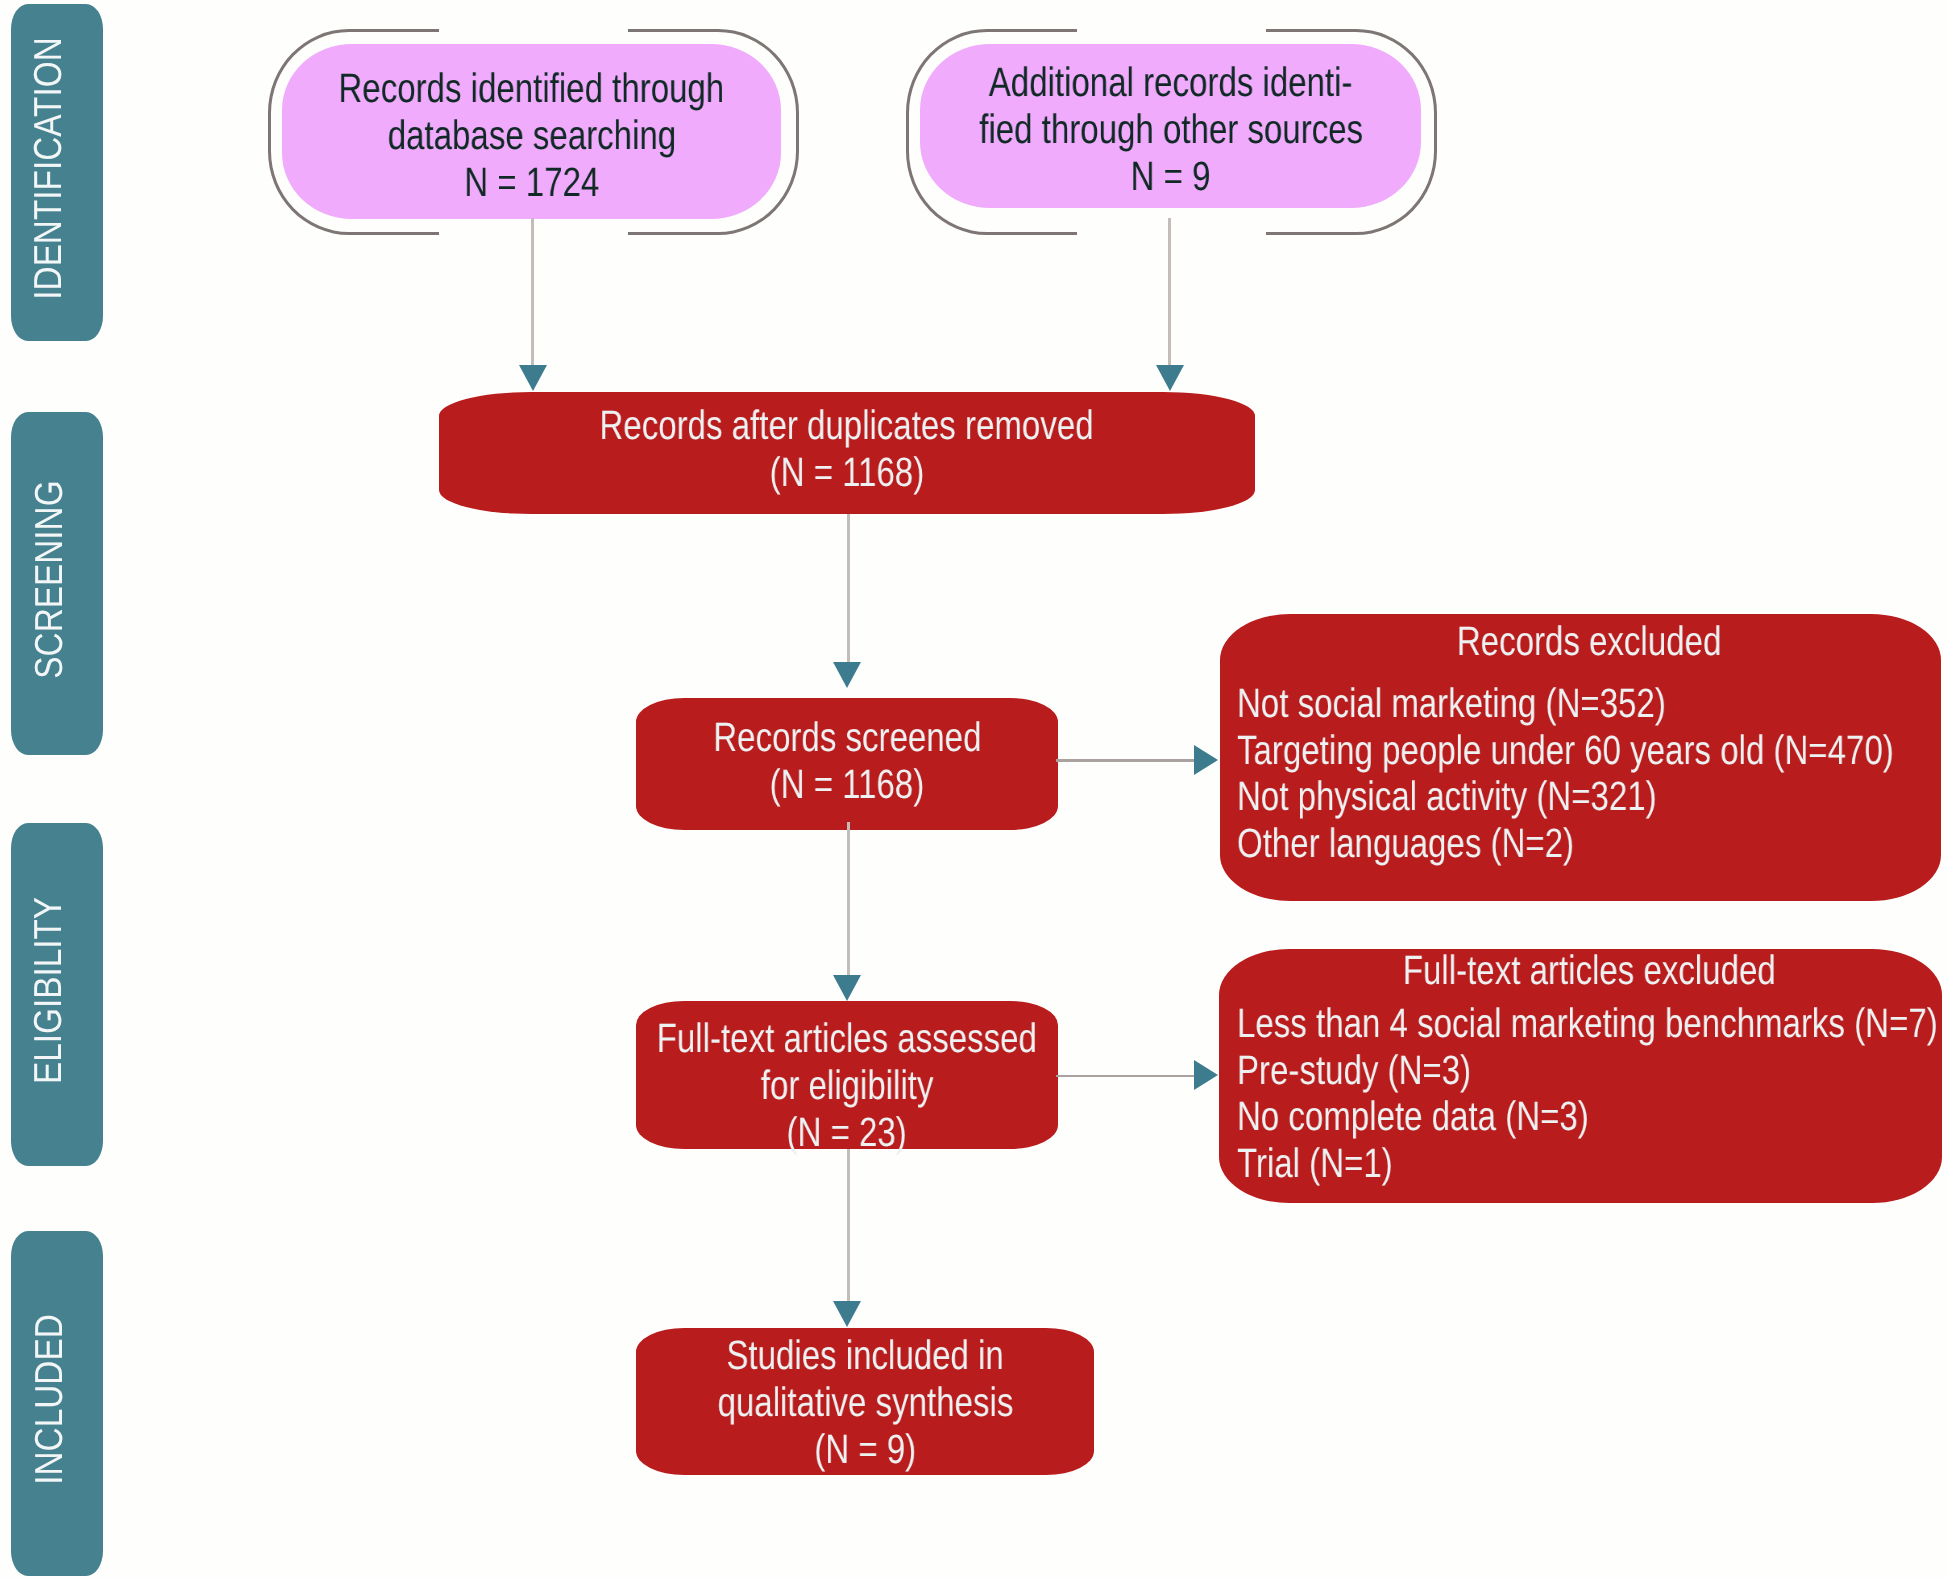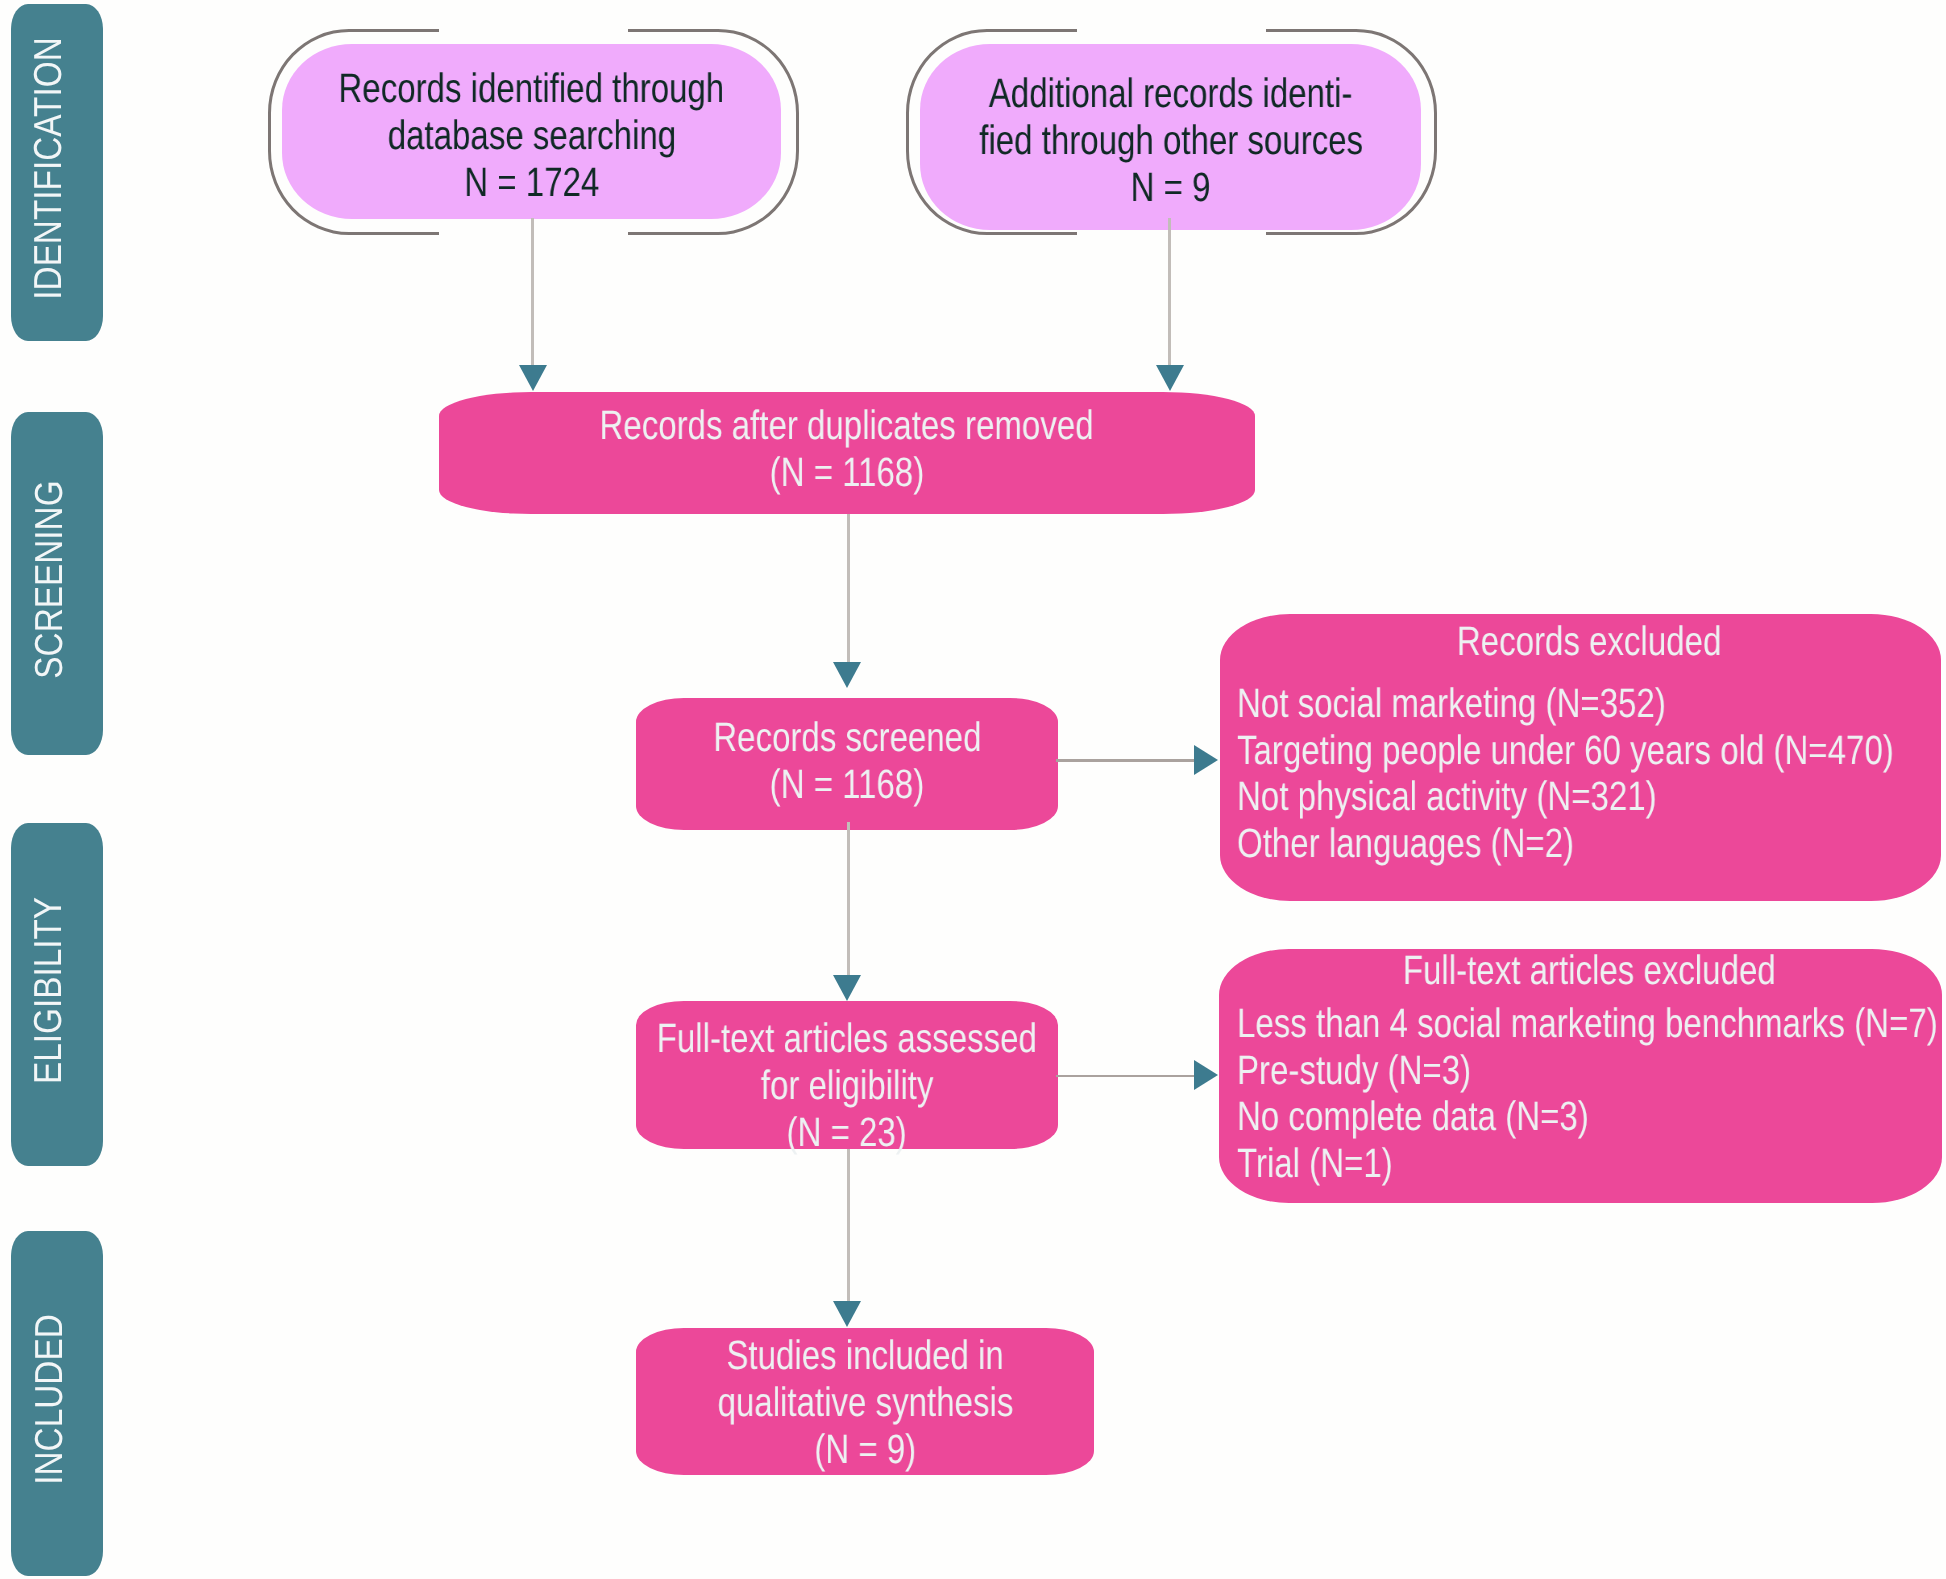--- a/index.html
+++ b/index.html
@@ -49,21 +49,21 @@
   }
   .ghost{
     position:absolute;
     border:3px solid #7d7674;
     border-radius:81px/84px;
     box-sizing:border-box;
   }
   .ghost-mask{position:absolute;background:#fefefd;}
 
   .dark{
-    background:#ec4899;
+    background:#b91c1c;
     color:#edf1f2;
     display:flex;align-items:center;justify-content:center;
     text-align:center;
     font-size:41px;
     line-height:47px;
     border-radius:48px/24px;
   }
   .dark.wide{border-radius:92px/24px;}
   .dark.list{border-radius:70px/46px;display:block;text-align:left;line-height:46.5px;}
   .dark.list .title{text-align:center;}
@@ -100,21 +100,21 @@
     <div class="nt" style="top:4.1px">
       <div><span class="tx">Records identified through</span></div>
       <div><span class="tx">database searching</span></div>
       <div><span class="tx">N = 1724</span></div>
     </div>
   </div>
 
   <div class="ghost" style="left:906.1px;top:29.3px;width:531px;height:205.6px;"></div>
   <div class="ghost-mask" style="left:1076.9px;top:24px;width:188.8px;height:13px;"></div>
   <div class="ghost-mask" style="left:1076.9px;top:229px;width:188.8px;height:13px;"></div>
-  <div class="node green" style="left:920.2px;top:43.6px;width:501px;height:186px;">
+  <div class="node green" style="left:920.2px;top:43.6px;width:501px;height:164px;">
     <div class="nt" style="top:4.1px">
       <div><span class="tx">Additional records identi-</span></div>
       <div><span class="tx">fied through other sources</span></div>
       <div><span class="tx">N = 9</span></div>
     </div>
   </div>
 
   <div class="vline" style="left:531.4px;top:218px;height:148px;"></div>
   <div class="arrow-d" style="left:518.5px;top:364.8px;"></div>
 

